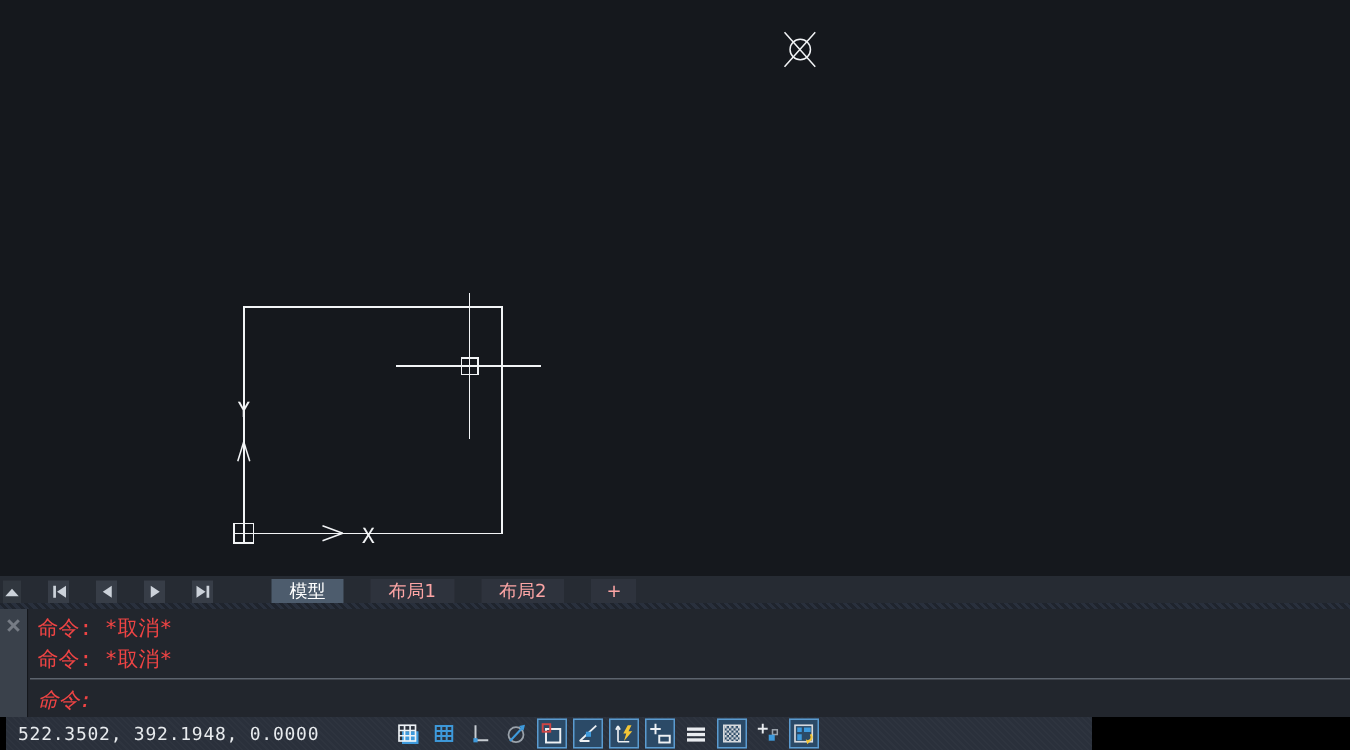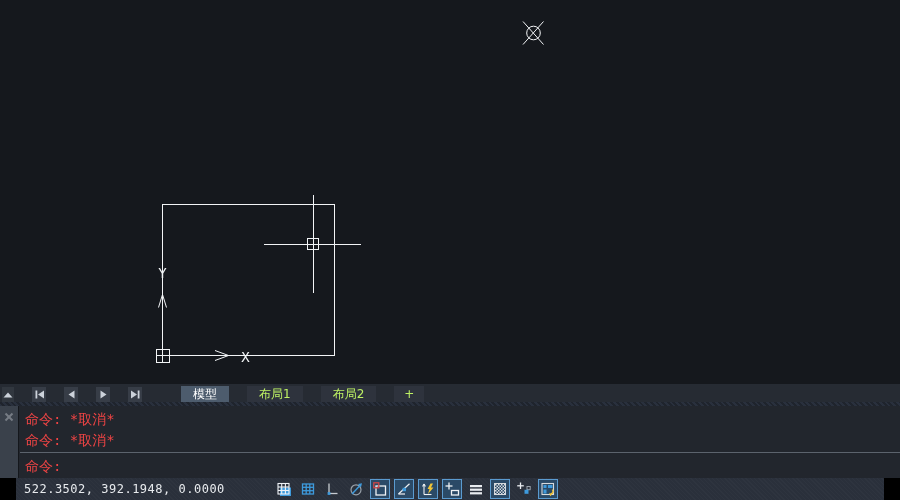--- a/index.html
+++ b/index.html
@@ -9,41 +9,41 @@
   
   .canvas{position:absolute;left:0;top:0;width:900px;height:384px;background:#15181d;cursor:none;}
 
   
   .tab-bar{position:absolute;left:0;top:384px;width:900px;height:18px;background:#262b33;
            display:flex;align-items:flex-end;gap:18px;padding-left:2px;box-sizing:border-box;}
   .navbtn{width:14px;height:15px;background:#373d47;border:none;padding:0;margin:0;
           display:flex;align-items:center;justify-content:center;cursor:pointer;}
   .navbtn.expand{width:12px;background:#31373f;}
   .tab{height:16px;line-height:16px;padding:0 12px;margin:0;border:none;font-size:12px;
-       background:#2e333d;color:#bef264;cursor:pointer;font-family:"DejaVu Sans",sans-serif;}
+       background:#2e333d;color:#fca5a5;cursor:pointer;font-family:"DejaVu Sans",sans-serif;}
   .tab.on{background:#4d5c6d;color:#ffffff;}
   .tab.plus{padding:0 10px;}
 
   
   .command-panel{position:absolute;left:0;top:402px;width:900px;height:76px;background:#22262d;}
   .splitter{position:absolute;left:0;top:0;width:100%;height:4px;
             background:repeating-linear-gradient(45deg,#29303d 0 2px,#1f242d 2px 4px);}
   .cmd-strip{position:absolute;left:0;top:4px;bottom:0;width:18px;background:#3a414b;
              border-right:1px solid #14171c;}
   .cmd-close{display:block;margin:4px auto 0 auto;width:10px;height:10px;padding:0;border:none;
              background:transparent;cursor:pointer;}
   .cmd-body{position:absolute;left:19px;top:4px;right:0;bottom:0;}
   .cmd-history{height:46px;padding:3px 0 0 6px;box-sizing:border-box;}
   .cmd-line{font-family:"DejaVu Sans Mono","DejaVu Sans",monospace;font-size:14px;
             line-height:21px;color:#ef4444;white-space:pre;}
   .cmd-sep{border-top:1px solid #5c636d;margin-left:1px;}
-  .cmd-prompt-row{padding:3px 0 0 6px;}
-
-  
-  .status-bar{position:absolute;left:16px;top:478px;width:868px;height:22px;background:#2a303b;
+  .cmd-prompt-row{padding:3px 0 0 6px;font-style:italic;}
+
+  
+  .status-bar{position:absolute;left:4px;top:478px;width:724px;height:22px;background:#2a303b;
               background-image:repeating-linear-gradient(45deg,rgba(255,255,255,0.02) 0 1px,transparent 1px 3px);}
   .coords{position:absolute;left:8px;top:0;line-height:22px;
           font-family:"DejaVu Sans Mono",monospace;font-size:12px;color:#e8ebee;letter-spacing:.5px;}
   .status-icons{position:absolute;left:258px;top:1px;display:flex;gap:4px;}
   .sb{width:20px;height:20px;display:flex;align-items:center;justify-content:center;
       border:1px solid transparent;box-sizing:border-box;background:transparent;padding:0;cursor:pointer;}
   .sb.on{background:#2b4a67;border-color:#5b9bd0;}
   .sb.flat.on{background:transparent;border-color:transparent;}
 </style>
 </head>

